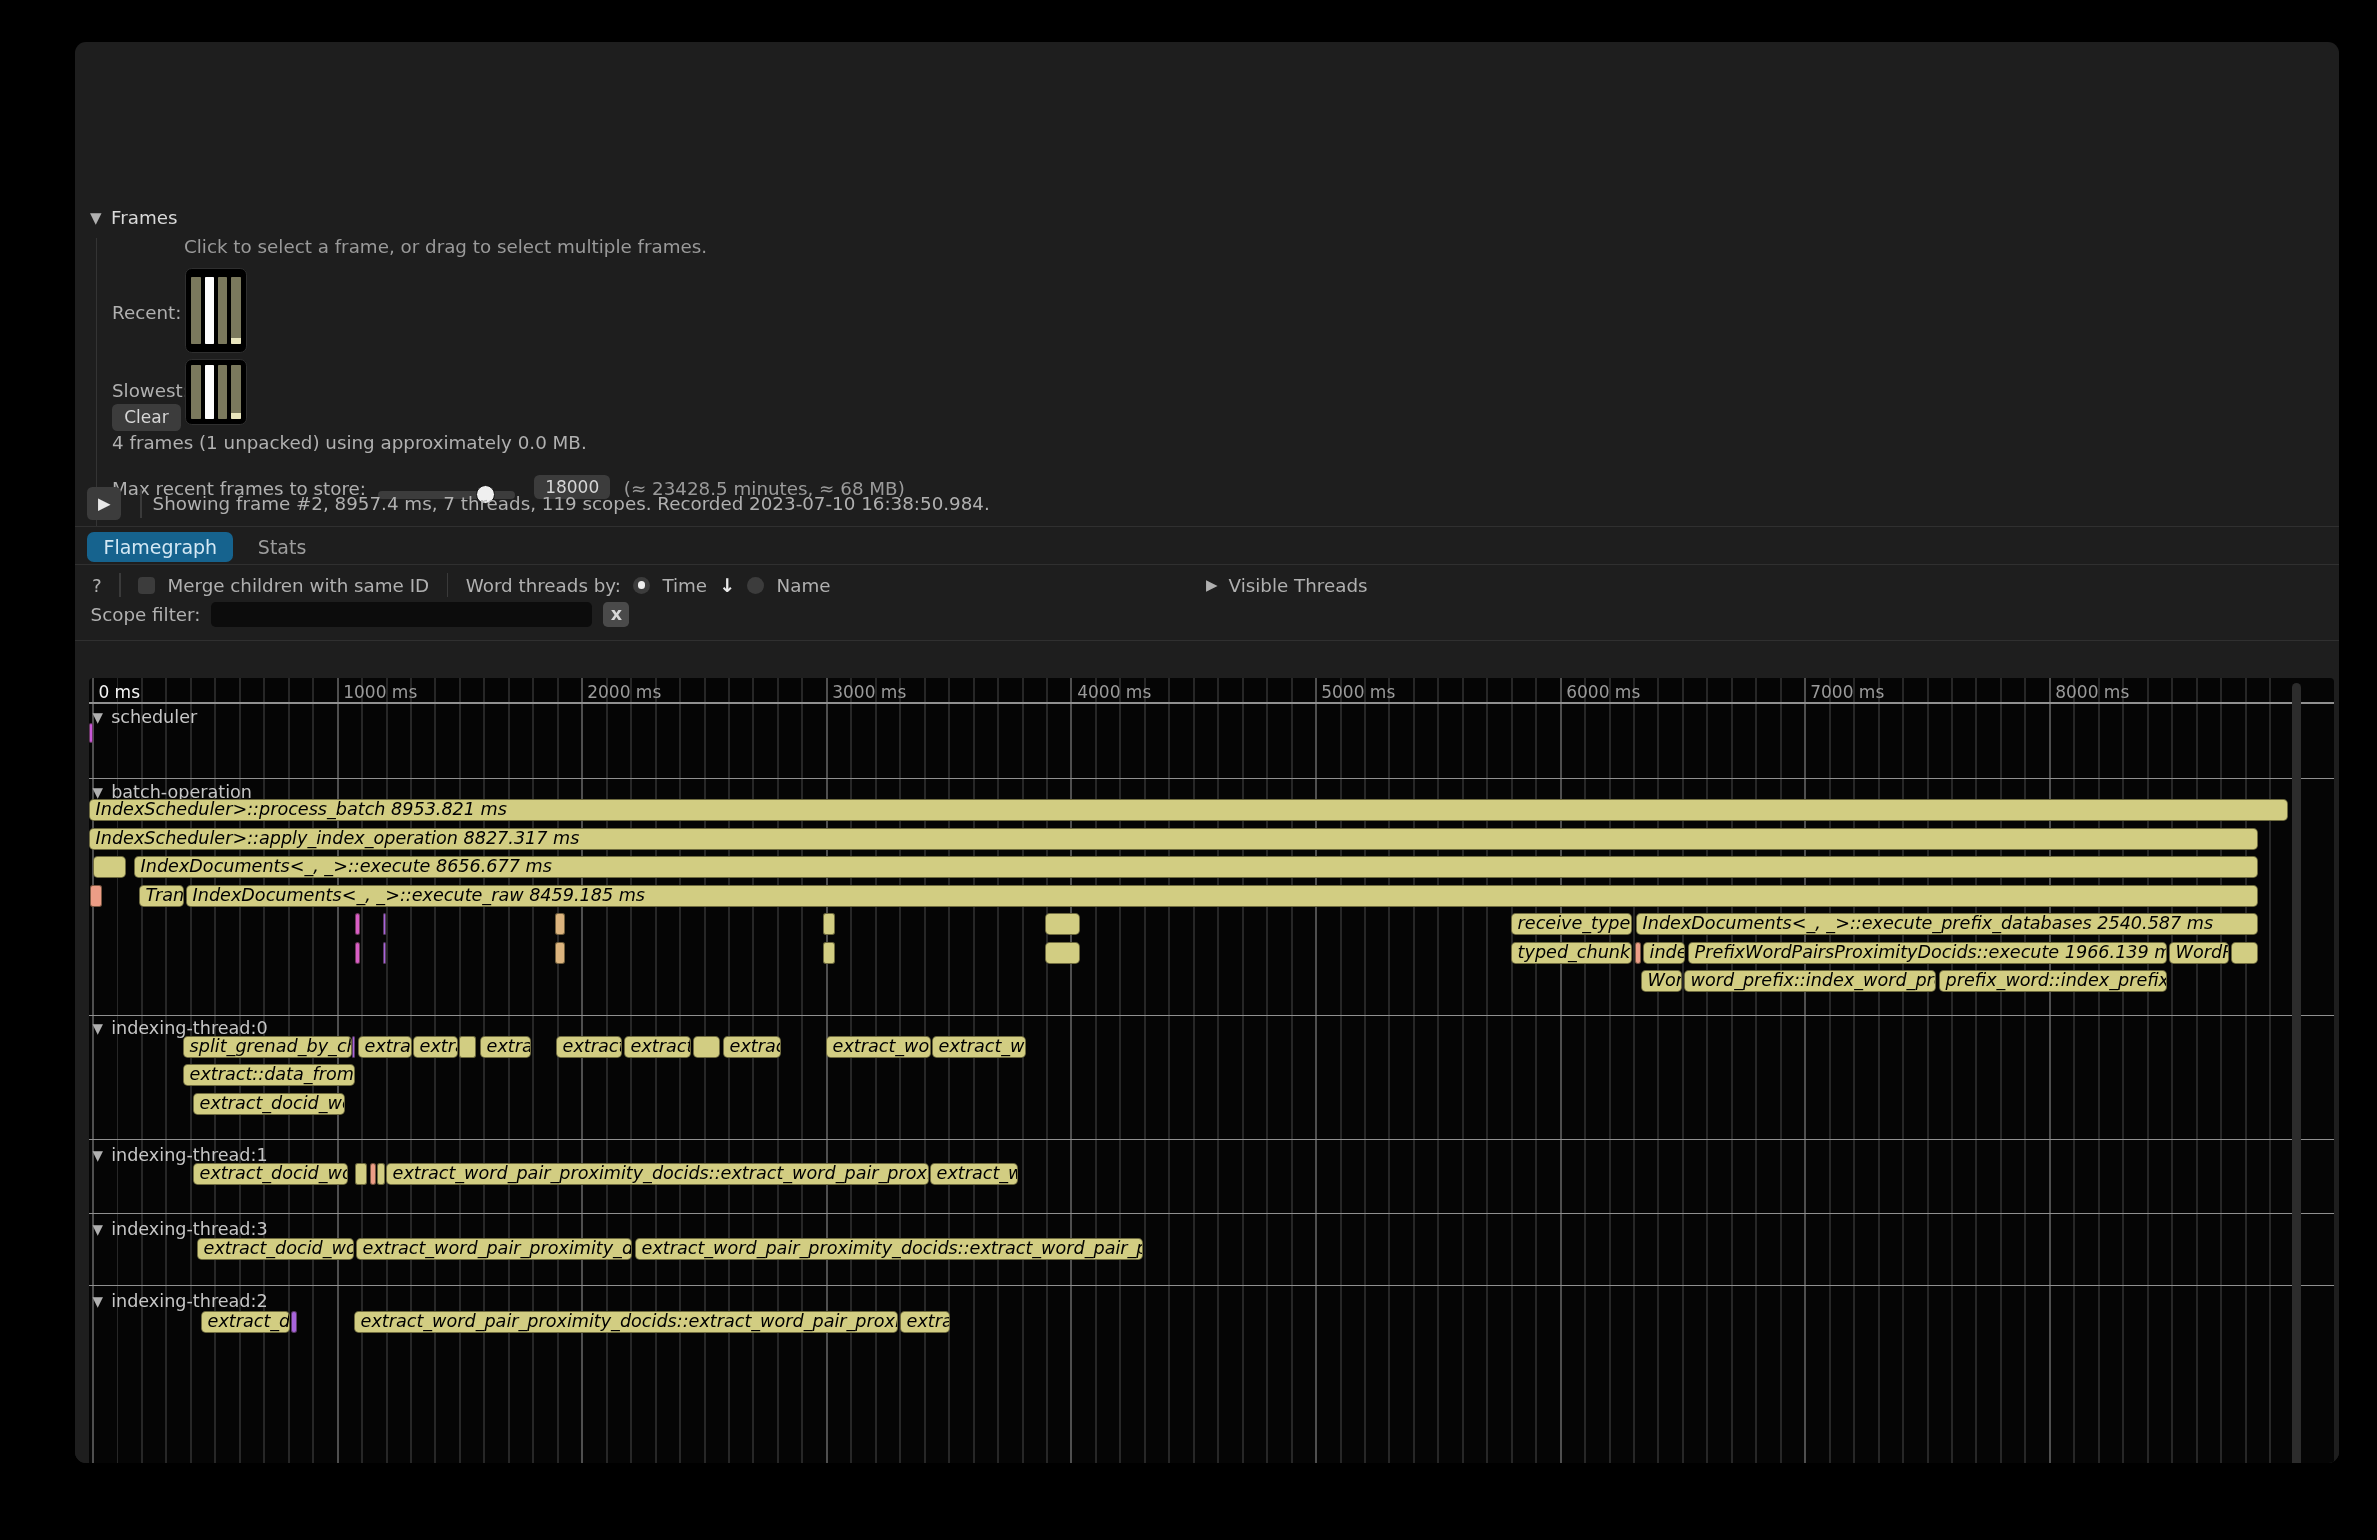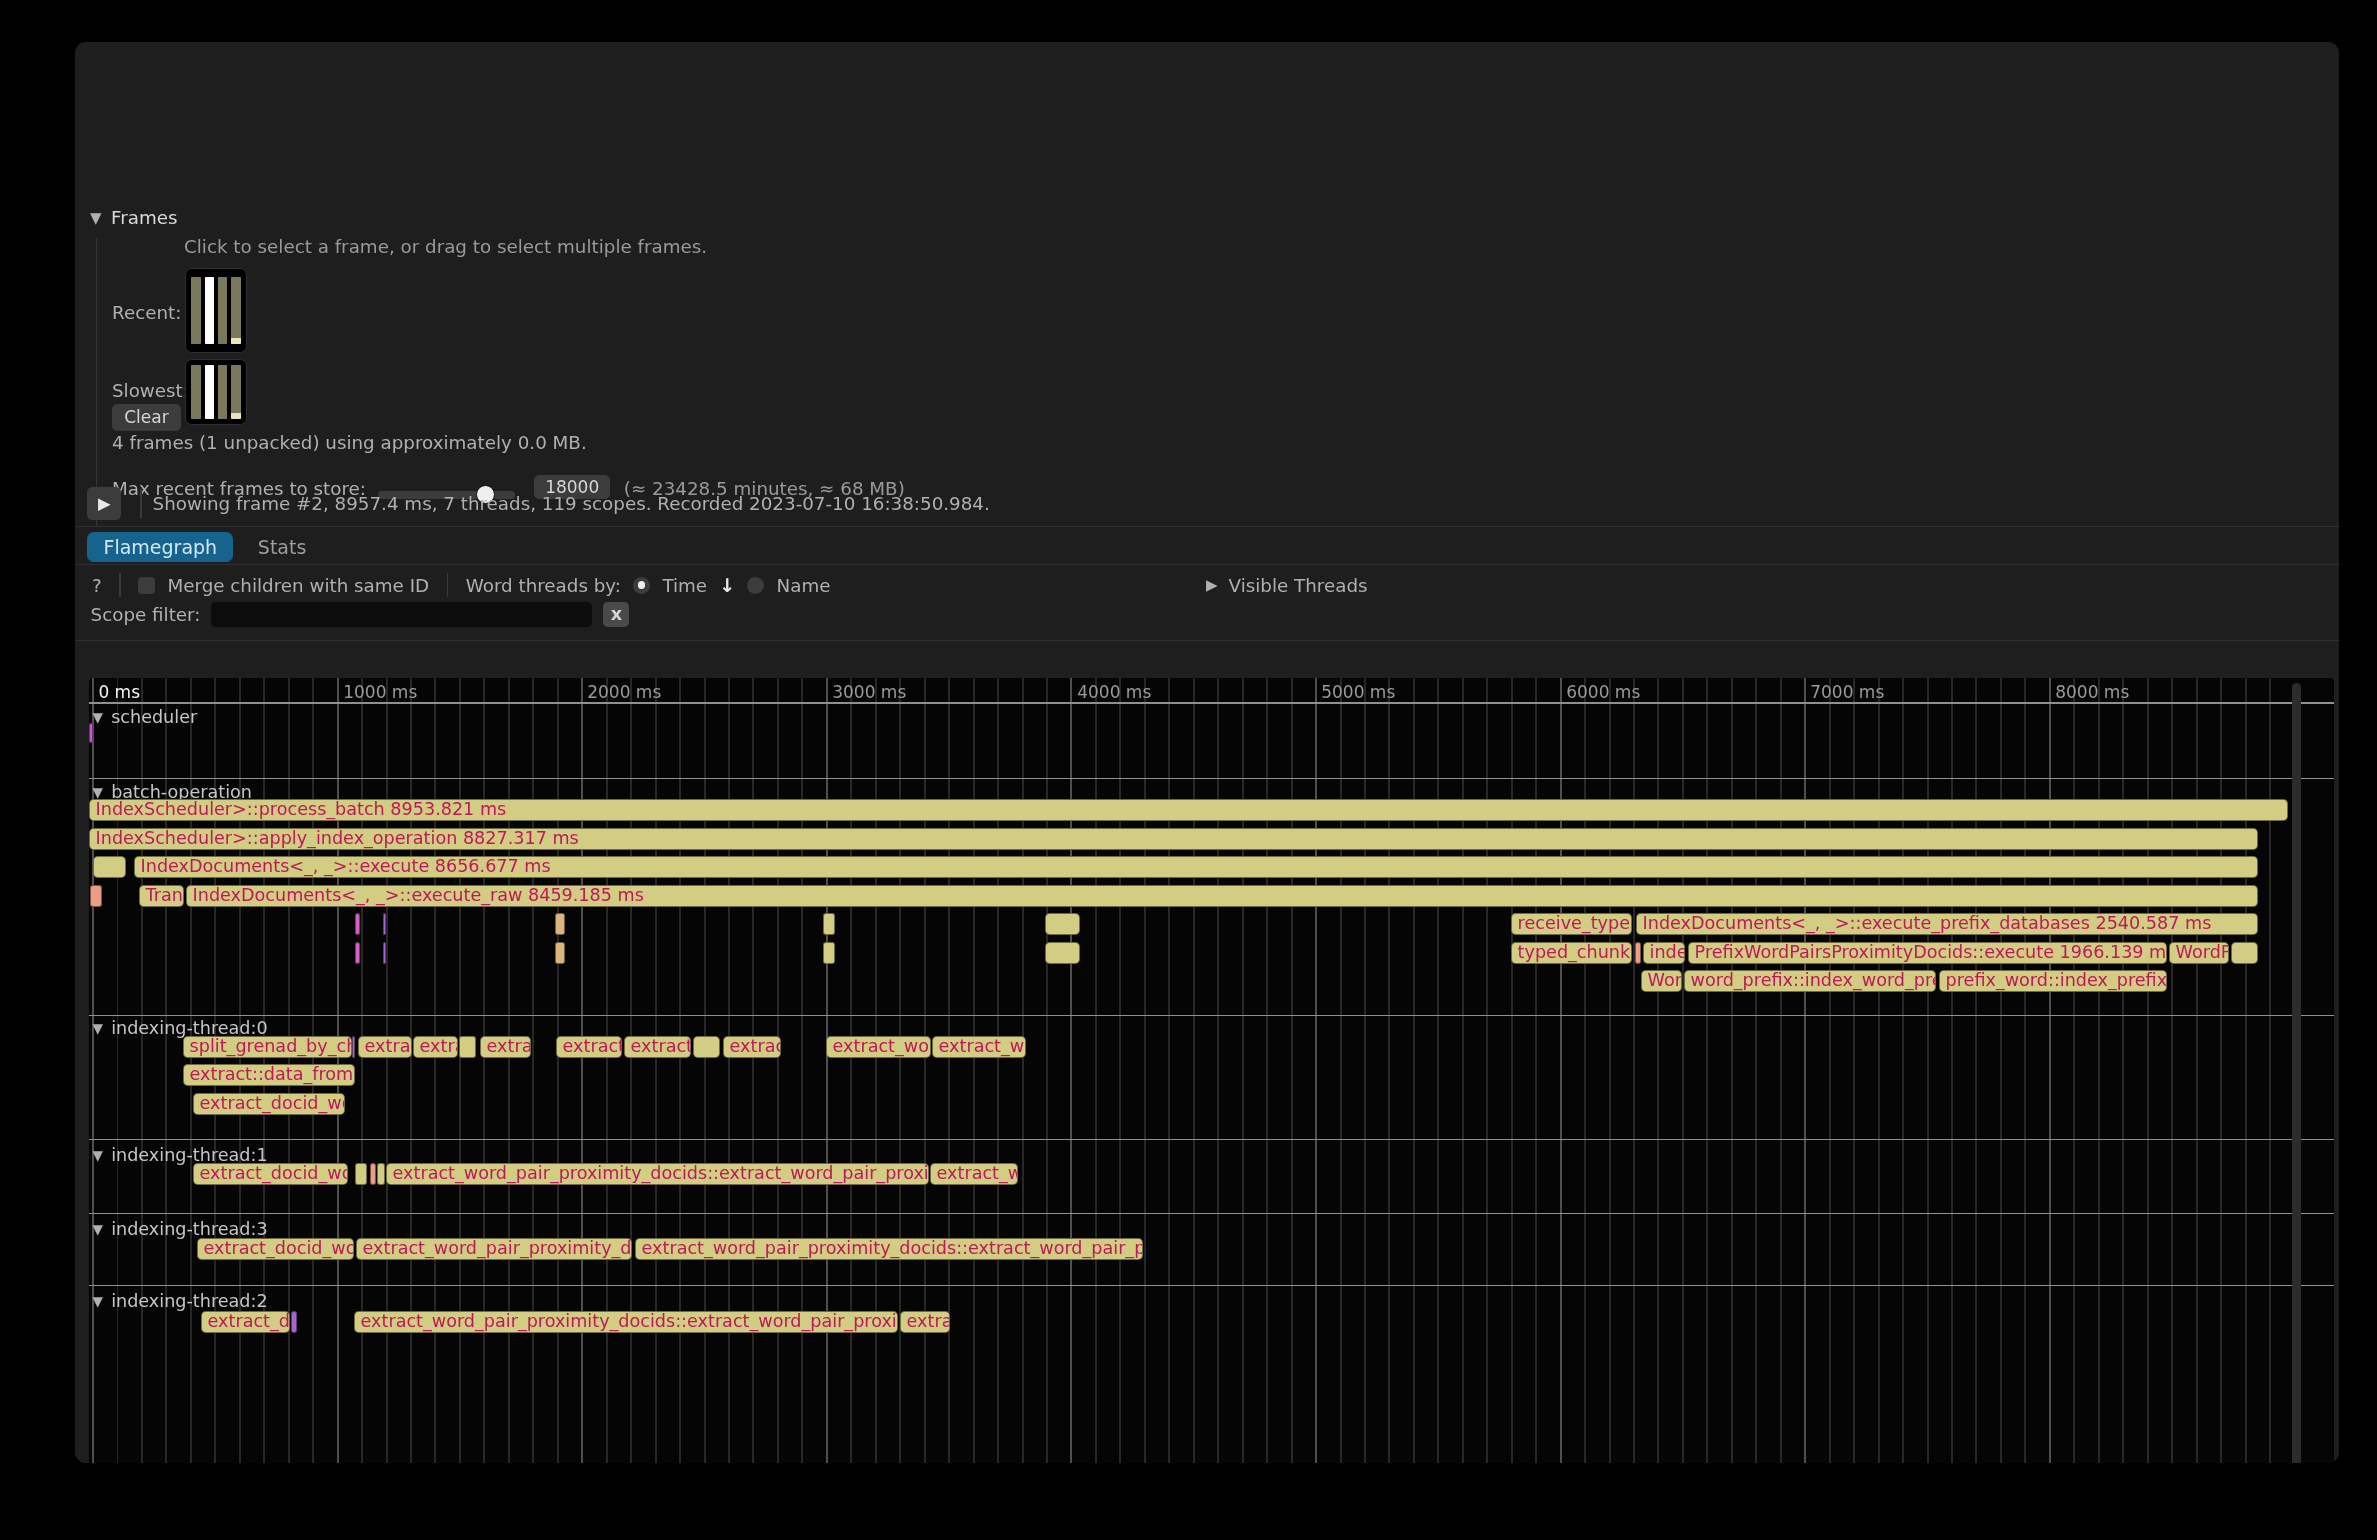--- a/index.html
+++ b/index.html
@@ -58,21 +58,21 @@
   .scope-clear { margin-left:11px; width:26px; height:24.4px; background:#4a4a4a; font-weight:bold; font-size:17.6px; border-radius:4.7px; }
   
   .canvas { position:absolute; left:14.2px; top:559px; width:2245px; height:829px; background:#050505; border-radius:4.1px; overflow:hidden; }
   .gridline { position:absolute; top:0; width:1.4px; height:100%; background:#272727; }
   .gridline.major { background:#4f4f4f; }
   .hline { position:absolute; left:0; width:100%; height:1.4px; background:#909090; }
   .tick-label { position:absolute; font-size:17px; color:#9a9a9a; white-space:nowrap; }
   .tick-label.first { color:#f5f5f5; }
   .sec-header { position:absolute; color:#c6c6c6; font-size:17.6px; white-space:nowrap; display:flex; gap:8.1px; align-items:center; }
   .sec-header .tri { font-size:13.6px; }
-  .bar { position:absolute; height:22px; border-radius:4.7px; background:#d2cd82; border:0.7px solid rgba(30,28,10,.55); color:#be185d; font-size:17.6px; line-height:19.7px; padding:0 0 0 5.4px; overflow:hidden; white-space:nowrap; }
+  .bar { position:absolute; height:22px; border-radius:4.7px; background:#d2cd82; border:0.7px solid rgba(30,28,10,.55); color:#000000; font-size:17.6px; line-height:19.7px; padding:0 0 0 5.4px; overflow:hidden; white-space:nowrap;font-style:italic; }
   .bar.c-salmon { background:#ec9d86; }
   .bar.c-tan    { background:#dcb47e; }
   .bar.c-magenta{ background:#d95ec6; }
   .bar.c-purple { background:#a864dc; }
   .bar.c-mag2   { background:#c858d8; }
   .bar.tiny { padding:0; border-radius:2.7px; }
   .scrollbar { position:absolute; width:8.8px; border-radius:4.7px; background:#2c2c2c; }
 </style>
 </head>
 <body>

